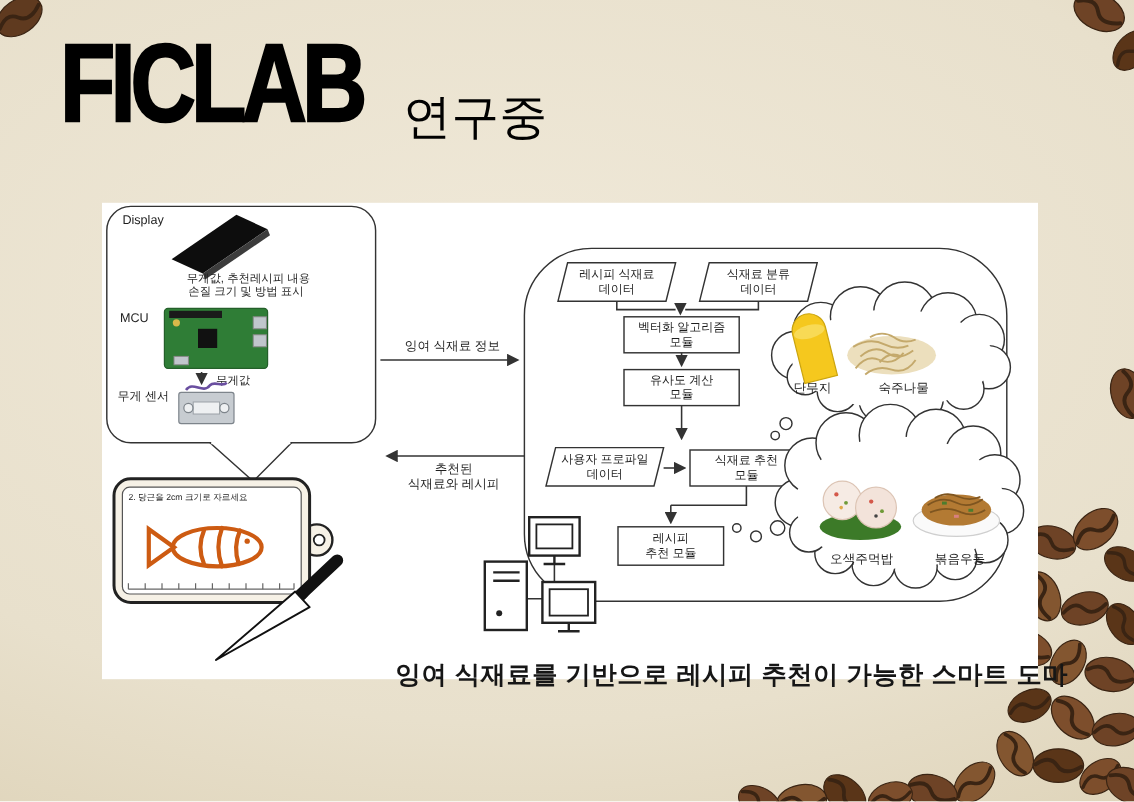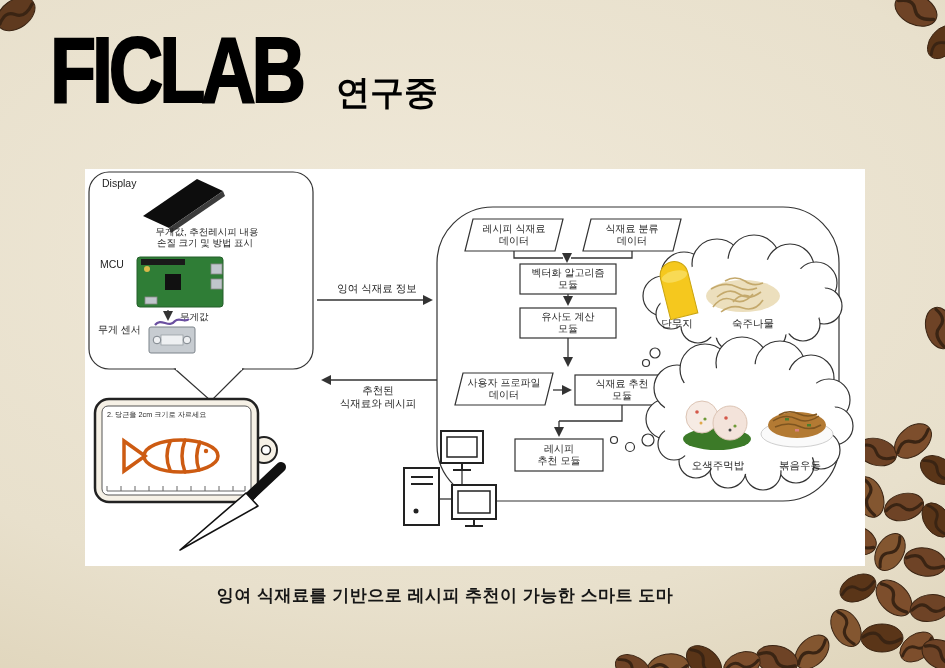--- a/index.html
+++ b/index.html
@@ -3,24 +3,24 @@
 <meta charset="utf-8">
 <style>
   html,body{margin:0;padding:0;}
   body{width:945px;height:668px;overflow:hidden;font-family:"Liberation Sans","DejaVu Sans",sans-serif;}
   .slide{position:relative;width:945px;height:668px;
     background:radial-gradient(120% 95% at 45% 38%, #f0e9d9 0%, #e8e0cc 55%, #d8cbac 100%);}
   .beans{position:absolute;left:0;top:0;width:945px;height:668px;}
   .title{position:absolute;left:50px;top:24px;font-size:92px;font-weight:bold;line-height:1;
     letter-spacing:-5px;color:#000;-webkit-text-stroke:2px #000;
     transform:scaleX(0.82);transform-origin:left top;}
-  .subtitle{position:absolute;left:336px;top:70px;font-size:34px;font-weight:bold;color:#000;}
+  .subtitle{position:absolute;left:336px;top:70px;font-size:40px;font-weight:normal;color:#000;}
   .panel{position:absolute;left:85px;top:133px;width:780px;height:397px;background:#ffffff;margin-top:36px;}
-  .caption{position:absolute;left:0;top:548px;width:890px;text-align:center;
-    font-size:17px;font-weight:bold;color:#161616;letter-spacing:.5px;margin-top:36px;}
+  .caption{position:absolute;left:0;top:548px;width:890px;text-align:right;
+    font-size:21px;font-weight:bold;color:#161616;letter-spacing:.5px;}
   
   .t{fill:#1e1e1e;font-family:"Liberation Sans","DejaVu Sans",sans-serif;}
   .mid{text-anchor:middle;}
   .s7{font-size:7.2px;} .s9{font-size:9.5px;} .s10{font-size:10px;} .s11{font-size:10.5px;}
   .ln{stroke:#333;stroke-width:1.3;fill:none;}
   .box{fill:#fff;stroke:#333;stroke-width:1.2;}
   .cloudc{fill:#fff;stroke:#333;stroke-width:1.2;}
   .icn{stroke:#222;fill:#fff;stroke-width:2;}
 </style>
 </head>

